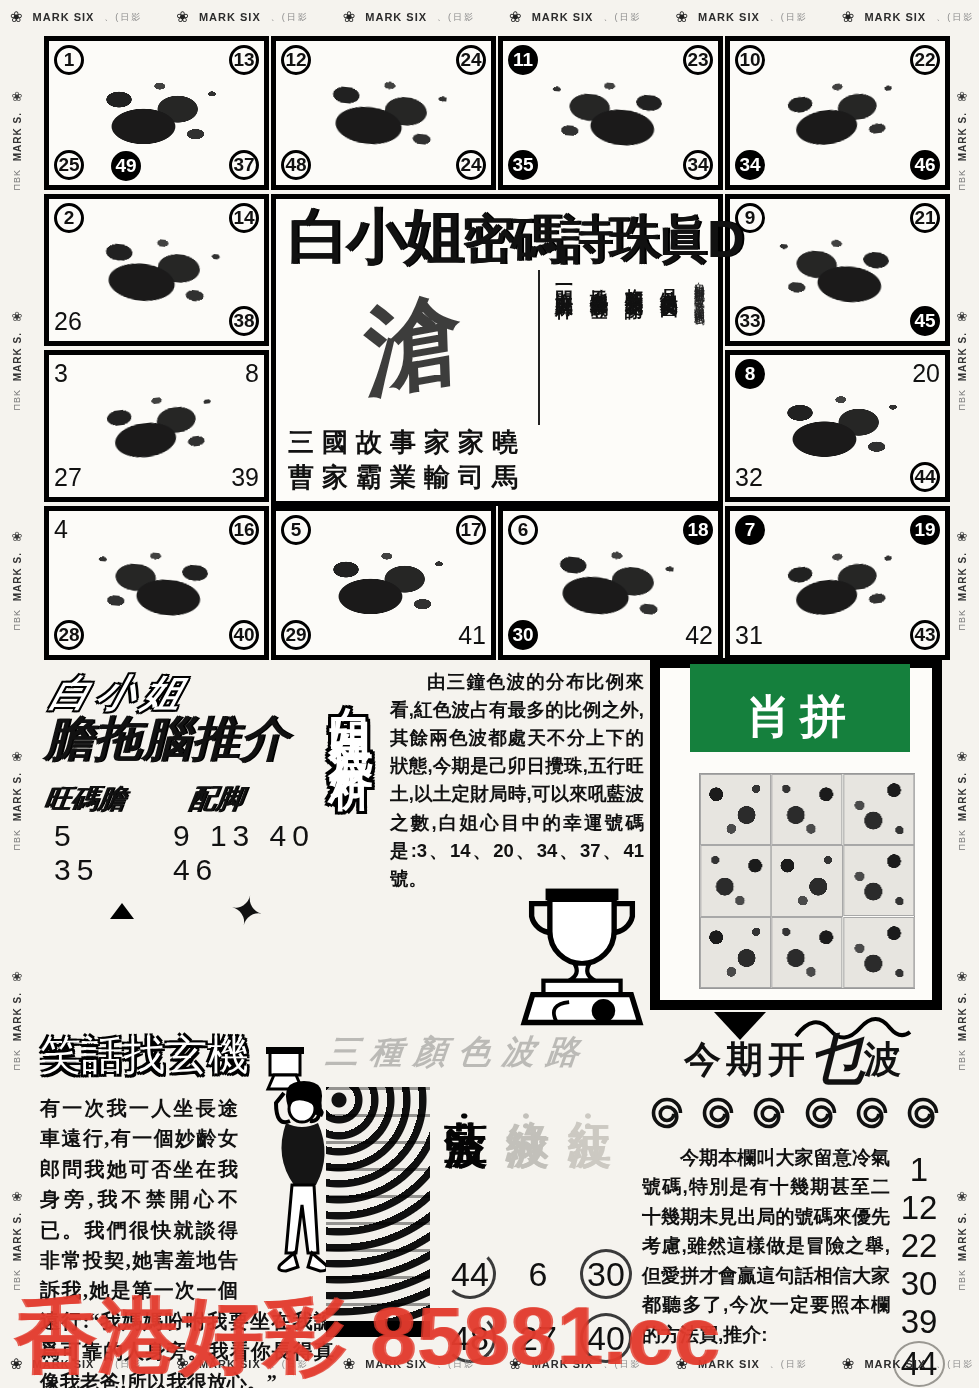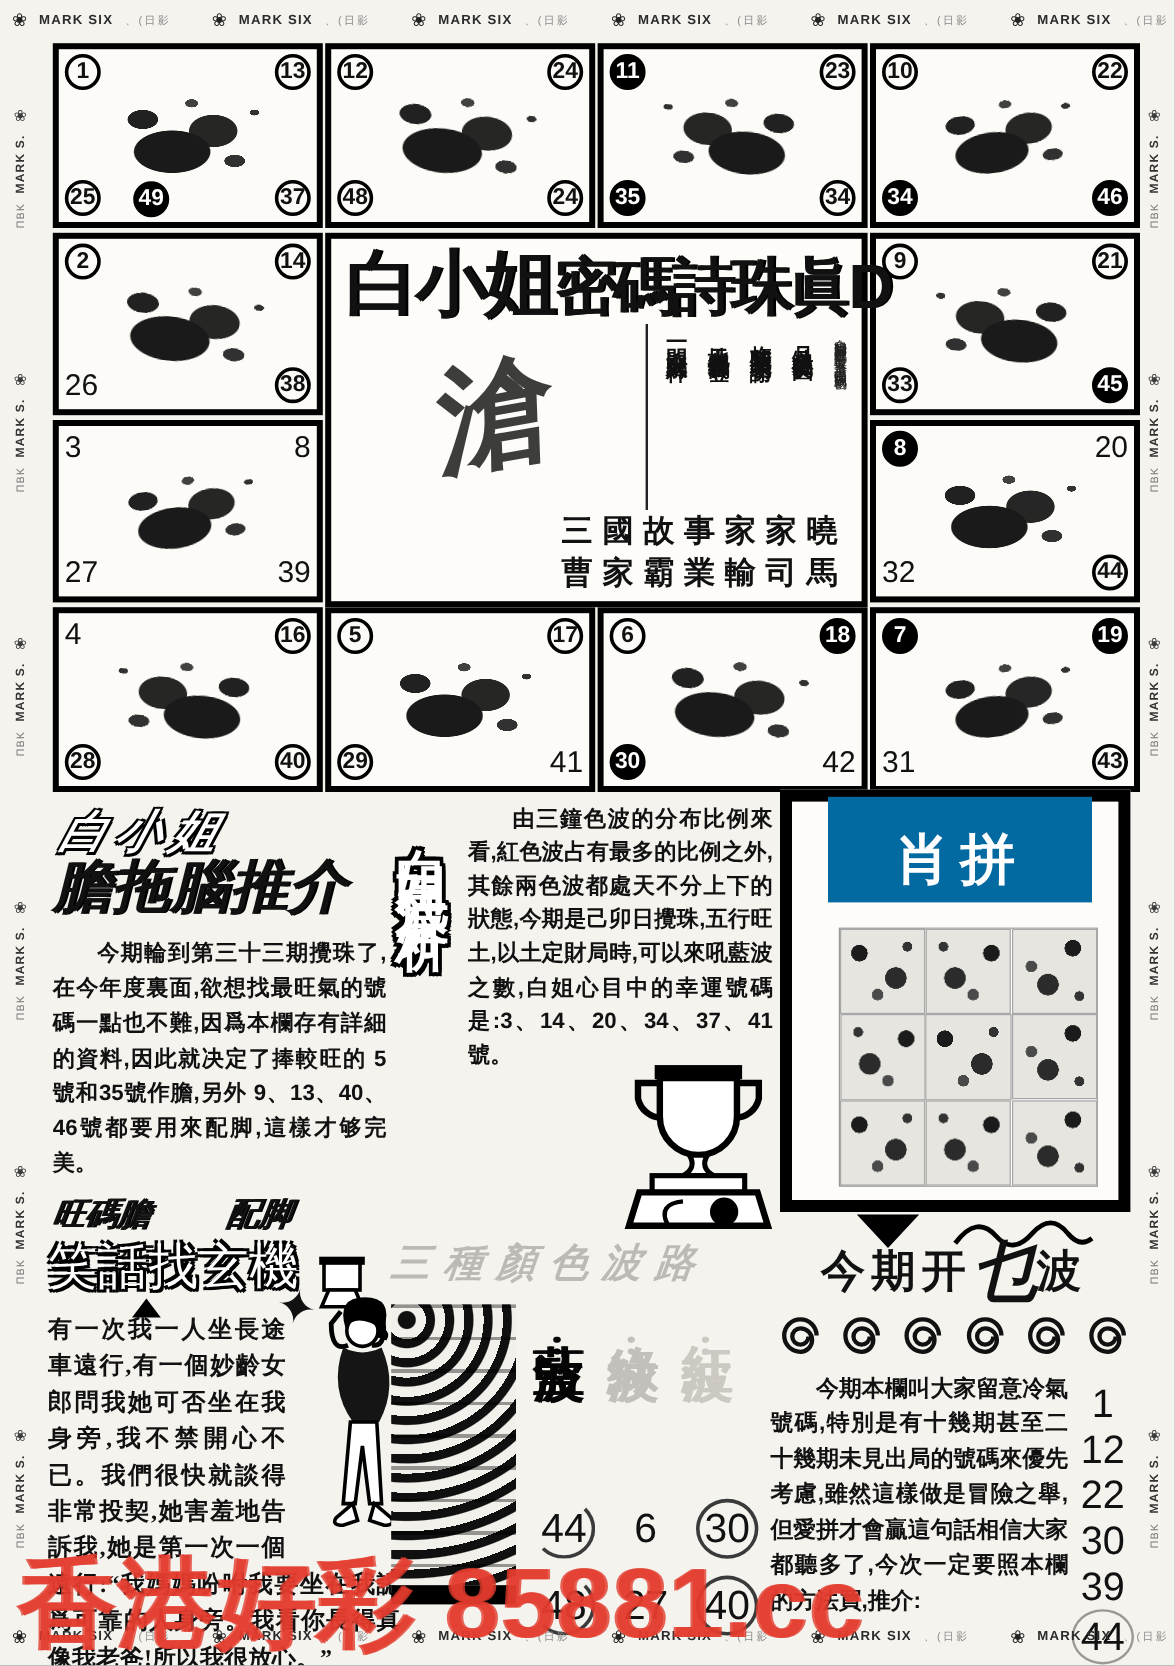--- a/index.html
+++ b/index.html
@@ -48,21 +48,21 @@
  padding:6px 12px 6px 12px;display:flex;flex-direction:column;z-index:4}
 .mh-title{text-align:right;white-space:nowrap;font-weight:900;line-height:1.05}
 .t-a{font-size:60px;letter-spacing:-2px;text-shadow:2px 0 0 #000}
 .t-b{font-size:52px;letter-spacing:-3px;text-shadow:2px 0 0 #000}
 .mh-mid{flex:1;display:flex;min-height:0;margin-top:2px}
 .seal{flex:1;display:flex;align-items:center;justify-content:center;font-family:"DejaVu Serif",serif;
  font-size:98px;font-weight:bold;color:#1c1c1c;transform:rotate(-10deg) skewX(-8deg);opacity:.85}
 .poem{display:flex;flex-direction:row-reverse;gap:11px;padding:4px 0 2px 12px;border-left:2px solid #222}
 .pcol{writing-mode:vertical-rl;font-family:"Liberation Serif",serif;font-size:18px;font-weight:bold;letter-spacing:2px;height:148px}
 .pcol.intro{font-size:10.5px;font-weight:normal;letter-spacing:1px;color:#222}
-.mh-foot{text-align:right;font-family:"Liberation Serif",serif;font-size:26px;font-weight:bold;letter-spacing:8px;line-height:1.35}
+.mh-foot{text-align:left;font-family:"Liberation Serif",serif;font-size:26px;font-weight:bold;letter-spacing:8px;line-height:1.35}
 
 
 .dantuo{position:absolute;left:44px;top:668px;width:278px;z-index:3}
 .dt-logo{display:block;font-size:38px;font-weight:900;font-style:italic;color:#fff;letter-spacing:8px;
  text-shadow:-2px -2px 0 #000,2px -2px 0 #000,-2px 2px 0 #000,2px 2px 0 #000,0 2px 0 #000,2px 0 0 #000;
  transform:skewX(-16deg);margin:0 0 -12px 8px}
 .dt-title{font-size:48px;font-weight:900;font-style:italic;letter-spacing:1px;text-shadow:2px 0 0 #000;white-space:nowrap}
 .dt-body{font-size:18.5px;line-height:1.58;font-weight:600;text-indent:2em;margin-top:8px;text-align:justify}
 .dt-labels{display:flex;gap:64px;margin-top:10px}
 .fatlabel{font-size:27px;font-weight:900;font-style:italic;text-shadow:1.5px 0 0 #000;transform:skewX(-8deg)}
@@ -75,21 +75,21 @@
 .sebo{position:absolute;left:322px;top:668px;width:322px;height:352px;z-index:3}
 .sebo-title{position:absolute;left:0;top:4px;writing-mode:vertical-rl;font-size:44px;font-weight:900;letter-spacing:12px;color:#fff;
  text-shadow:-3px -3px 0 #000,3px -3px 0 #000,-3px 3px 0 #000,3px 3px 0 #000,0 -3px 0 #000,0 3px 0 #000,-3px 0 0 #000,3px 0 0 #000;
  height:348px}
 .sebo-body{margin-left:68px;font-size:18.5px;font-weight:700;line-height:1.52;text-indent:2em;text-align:justify}
 .trophy{position:absolute;right:-4px;bottom:-14px;z-index:1}
 
 
 .xiaopin{position:absolute;left:650px;top:658px;width:292px;height:352px;z-index:3}
 .xp-box{position:relative;width:100%;height:100%;border:10px solid #000;background:#fdfcf9}
-.xp-head{position:absolute;left:30px;right:22px;top:-4px;height:88px;background:#0369a1;display:flex;align-items:flex-end;justify-content:center;padding-bottom:4px}
+.xp-head{position:absolute;left:30px;right:22px;top:-4px;height:88px;background:#15803d;display:flex;align-items:flex-end;justify-content:center;padding-bottom:4px}
 .xp-head span{color:#fff;font-size:46px;font-weight:900;letter-spacing:8px}
 .puzzle{position:absolute;left:40px;top:106px;width:214px;height:214px;display:grid;grid-template-columns:repeat(3,1fr);grid-template-rows:repeat(3,1fr);outline:1px solid #999}
 .tile{border:1px solid #a8a8a8;
  background:
  radial-gradient(circle 10px at 22% 28%,#1b1b1b 68%,transparent 70%),
  radial-gradient(circle 13px at 66% 58%,#2b2b2b 68%,transparent 70%),
  radial-gradient(circle 7px at 44% 78%,#4a4a4a 68%,transparent 70%),
  radial-gradient(circle 6px at 80% 20%,#333 68%,transparent 70%),
  #e7e5e0}
 .tile:nth-child(even){transform:scaleX(-1)}
@@ -390,27 +390,27 @@
       <div class="mh-foot">
         <div>三國故事家家曉</div>
         <div>曹家霸業輸司馬</div>
       </div>
     </div>
   </div>
 
   <section class="dantuo">
     <span class="dt-logo">白小姐</span>
     <h2 class="dt-title">膽拖腦推介</h2>
-    <p class="dt-body">今期輪到第三十三期攪珠了,在今年度裏面,欲想找最旺氣的號碼一點也不難,因爲本欄存有詳細的資料,因此就决定了捧較旺的 5號和35號作膽,另外 9、13、40、46號都要用來配脚,這樣才够完美。</p>
     <div class="dt-labels">
       <span class="fatlabel">旺碼膽</span>
       <span class="fatlabel">配脚</span>
     </div>
     <div class="dt-nums">
       <span>5  35</span>
+      <span>9 13 40 46</span>
     </div>
     <div class="dt-deco">
       <span class="dt-tri"></span>
       <span class="dt-star">✦</span>
     </div>
   </section>
 
   <section class="sebo">
     <div class="sebo-title">白姐色波分析</div>
     <p class="sebo-body">由三鐘色波的分布比例來看,紅色波占有最多的比例之外,其餘兩色波都處天不分上下的狀態,今期是己卯日攪珠,五行旺土,以土定財局時,可以來吼藍波之數,白姐心目中的幸運號碼是:3、14、20、34、37、41號。</p>

